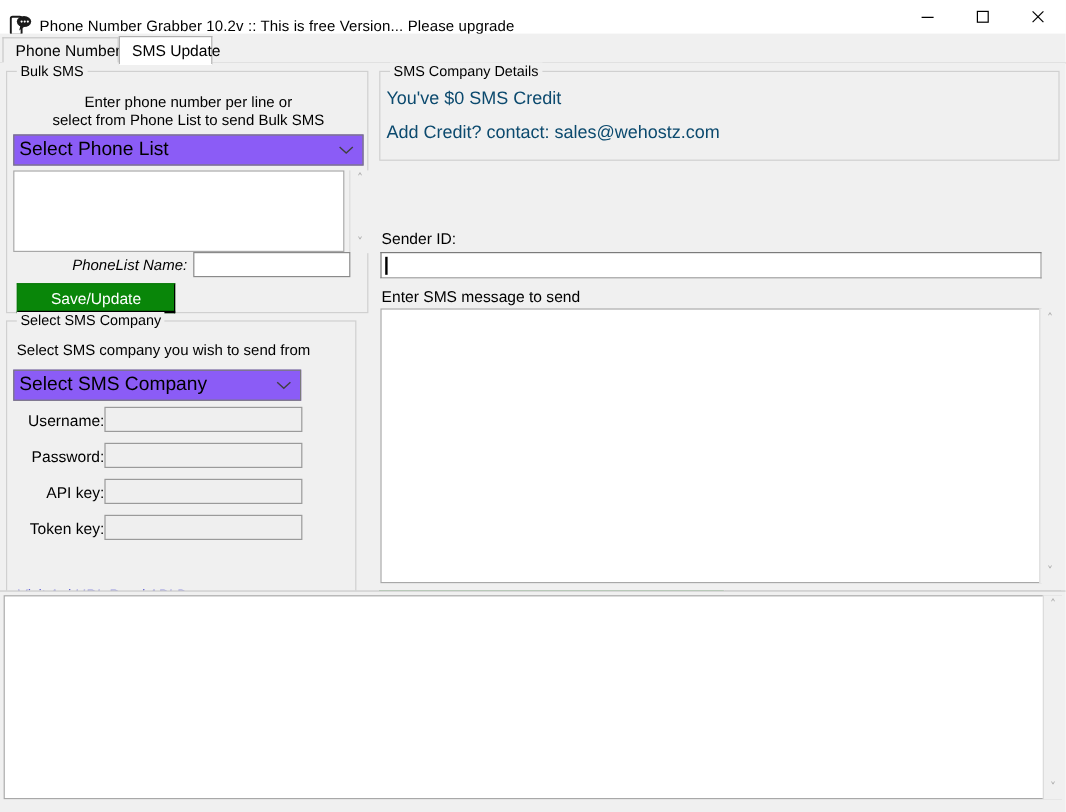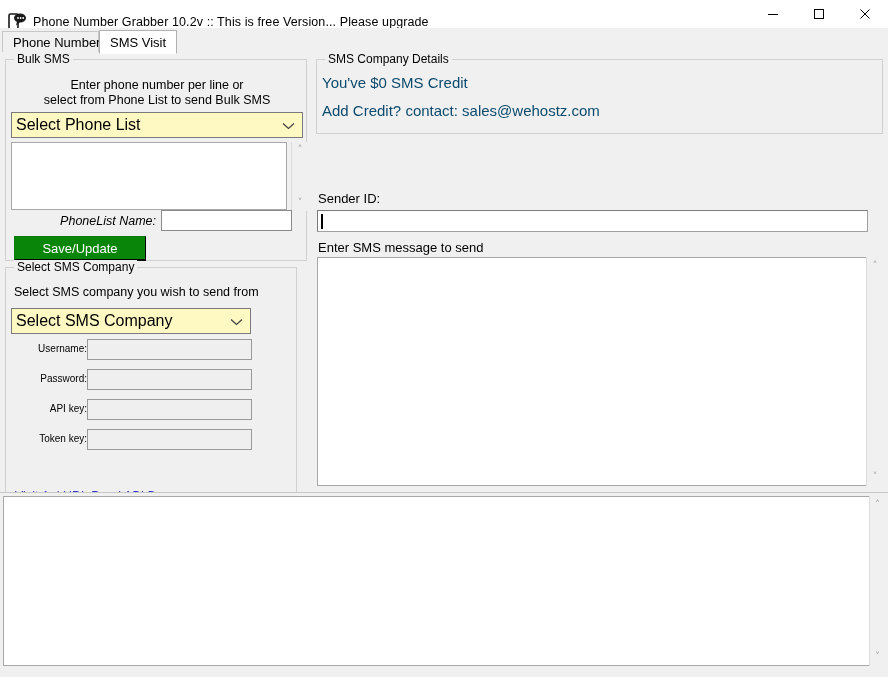--- a/index.html
+++ b/index.html
@@ -129,21 +129,21 @@
     position: absolute;
     left: 0; top: 18px;
     width: 302px;
     text-align: center;
     font-size: 12.5px;
     line-height: 15px;
     color: #000;
   }
   .combo {
     position: absolute;
-    background: #fef9c3;
+    background: #8b5cf6;
     border: 1px solid #7a7a7a;
     box-sizing: border-box;
     display: flex;
     align-items: center;
     padding-left: 4px;
     color: #000;
   }
   .combo .caret {
     position: absolute;
     right: 7px;
@@ -247,21 +247,21 @@
     font-size: 12.5px;
   }
   #select-sms-company {
     left: 5px; top: 40px;
     width: 240px; height: 26px;
     font-size: 16px;
   }
   .field-label {
     position: absolute;
     text-align: right;
-    font-size: 10px;
+    font-size: 13px;
     color: #000;
     width: 75px;
   }
   .field-input {
     position: absolute;
     left: 81px;
     width: 165px; height: 21px;
     background: #efefef;
     border: 1px solid #9a9a9a;
     box-sizing: border-box;
@@ -404,21 +404,21 @@
       <svg width="12" height="12" viewBox="0 0 12 12">
           <line x1="1.5" y1="1.5" x2="10.5" y2="10.5" stroke="#000" stroke-width="1"></line>
           <line x1="10.5" y1="1.5" x2="1.5" y2="10.5" stroke="#000" stroke-width="1"></line>
         </svg>
     </div>
   </div>
 </div>
 
 <div class="tabstrip">
   <div class="tab inactive" style="left:2px; width:97px;">Phone Numbers</div>
-  <div class="tab active" style="left:99px; width:78px;">SMS Visit</div>
+  <div class="tab active" style="left:99px; width:78px;">SMS Update</div>
 </div>
 
 <div class="content">
 
   <div class="groupbox" id="bulk-sms-group">
     <span class="gb-title">Bulk SMS</span>
 
     <div class="bulk-hint">
       <div>Enter phone number per line or</div>
       <div>select from Phone List to send Bulk SMS</div>

